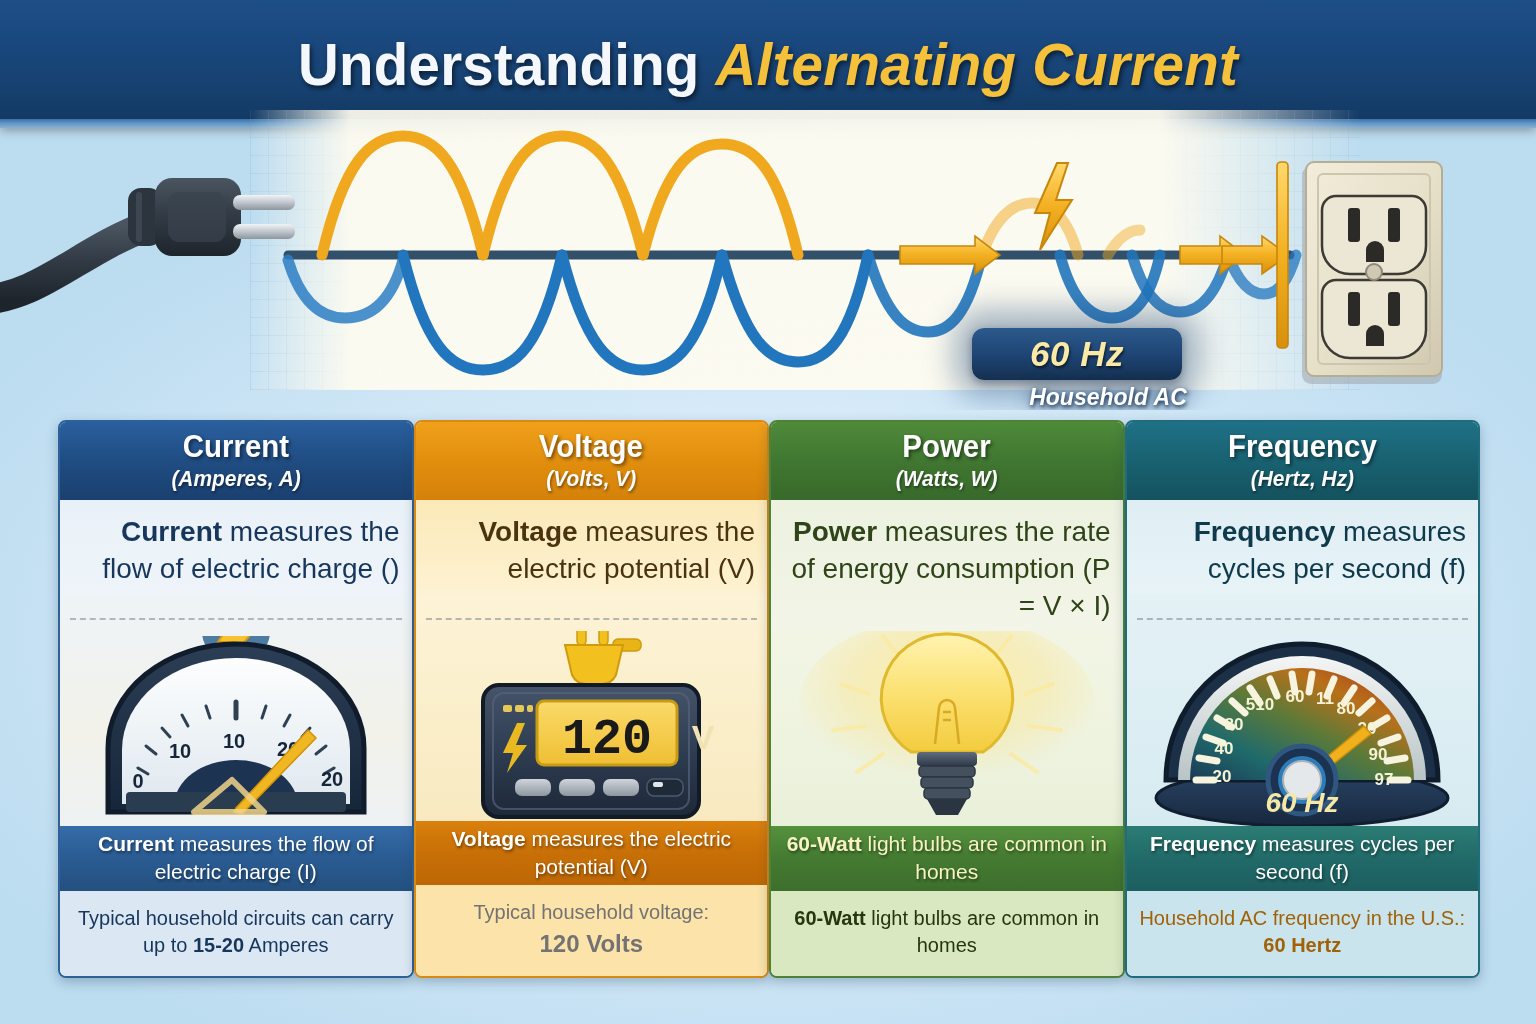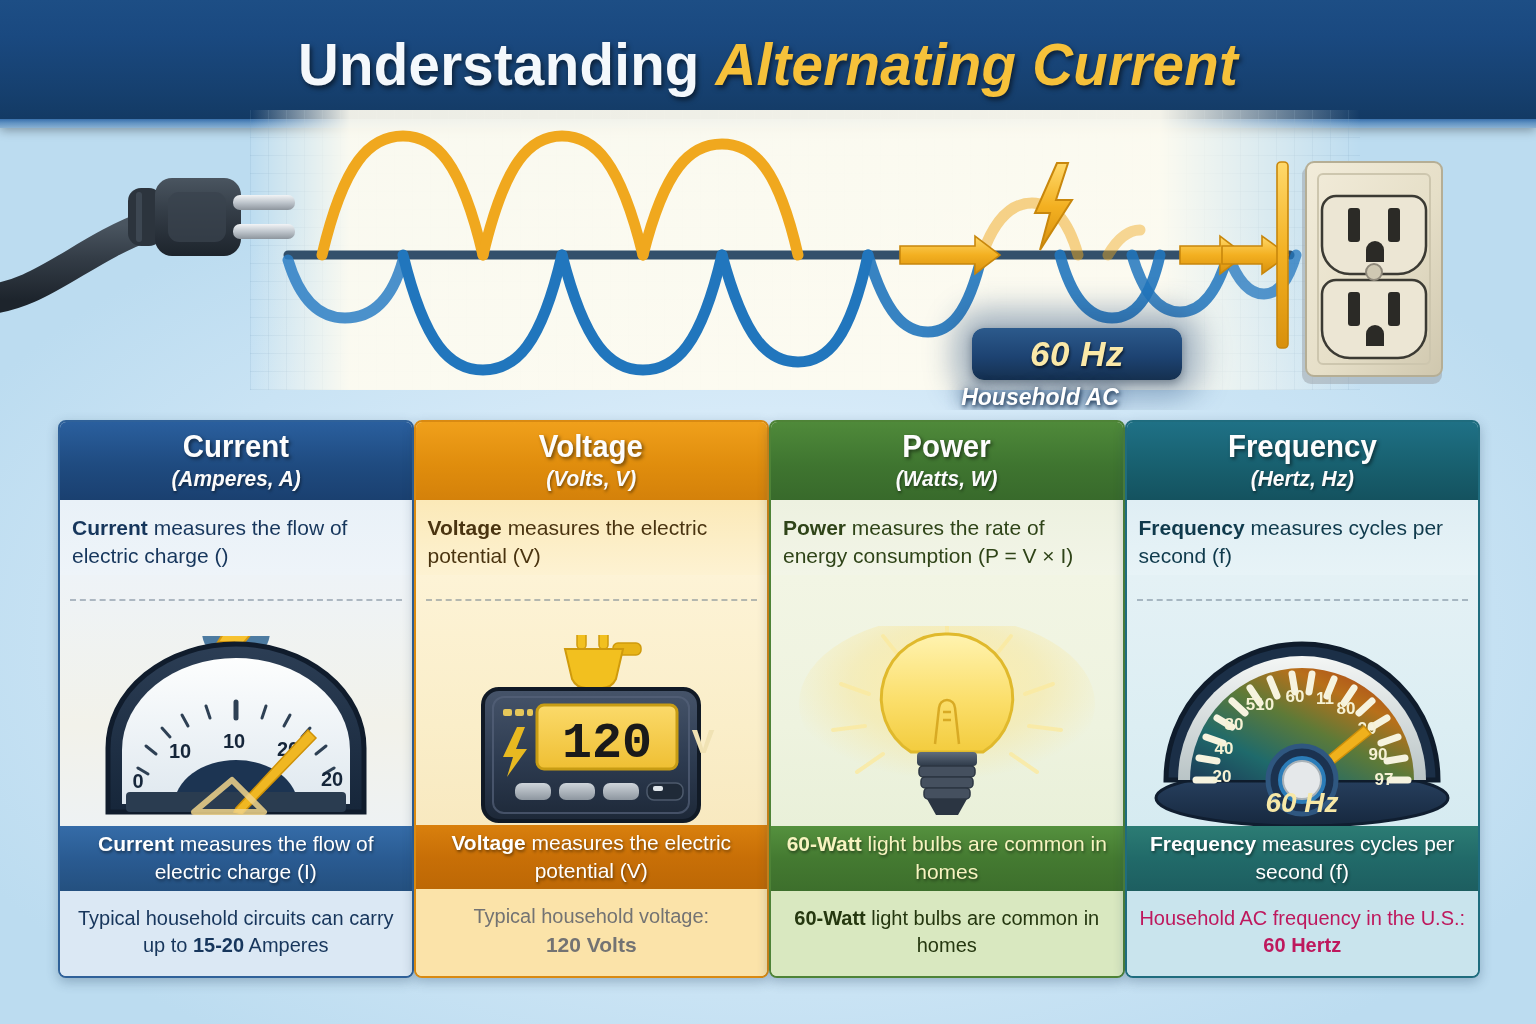--- a/index.html
+++ b/index.html
@@ -35,36 +35,36 @@
   .hero svg{position:absolute;left:0;top:0;}
 
   
   .hzbadge{position:absolute;left:972px;top:228px;width:210px;height:52px;
     border-radius:12px;
     background:linear-gradient(180deg,#2c5a8c 0%,#1d4372 55%,#15304f 100%);
     box-shadow:0 0 30px 18px rgba(30,70,120,.40), 0 3px 8px rgba(0,0,0,.35);
     display:flex;align-items:center;justify-content:center;}
   .hzbadge span{font-size:35px;font-weight:bold;color:#fbe9a8;font-style:italic;
     text-shadow:1px 2px 3px rgba(0,0,0,.6);letter-spacing:.5px;}
-  .hzcaption{position:absolute;left:912px;top:284px;width:256px;text-align:center;
+  .hzcaption{position:absolute;left:980px;top:284px;width:256px;text-align:center;
     font-size:23px;font-weight:bold;font-style:italic;color:#ffffff;line-height:1.18;
     text-shadow:1px 2px 4px rgba(10,35,65,.95),0 0 16px rgba(25,60,105,.9);}
 
   
   .cards{position:absolute;left:58px;top:420px;width:1422px;height:558px;
     display:flex;}
   .card{flex:1;border-radius:8px;overflow:hidden;display:flex;flex-direction:column;
     box-shadow:0 4px 12px rgba(30,60,90,.30);position:relative;}
   .card-head{height:78px;display:flex;flex-direction:column;align-items:center;
     justify-content:center;flex:0 0 auto;}
   .card-head .h1{font-size:31px;font-weight:bold;color:#fdfdfd;line-height:1;
     text-shadow:2px 2px 4px rgba(0,0,0,.5);transform:scaleX(.95);}
   .card-head .h2{font-size:22px;font-weight:bold;font-style:italic;color:#fbfbfb;
     margin-top:4px;text-shadow:1px 2px 3px rgba(0,0,0,.45);transform:scaleX(.95);}
-  .card-desc{flex:0 0 auto;padding:14px 12px 6px;text-align:left;font-size:21px;
+  .card-desc{flex:0 0 auto;padding:14px 12px 6px;text-align:right;font-size:28px;
     line-height:1.32;}
   .card-desc b{font-weight:bold;}
   .card-art{flex:1 1 auto;position:relative;overflow:hidden;}
   .dashline{position:absolute;left:10px;right:10px;top:24px;height:0;
     border-top:2px dashed rgba(90,110,130,.45);}
   .card-banner{flex:0 0 auto;padding:4px 10px;text-align:center;font-size:21px;
     line-height:1.35;color:#fff;text-shadow:1px 2px 3px rgba(0,0,0,.45);}
   .card-banner b{font-weight:bold;}
   .card-foot{flex:0 0 auto;padding:14px 10px 16px;text-align:center;font-size:20px;
     line-height:1.38;}
@@ -91,21 +91,21 @@
   .c3 .card-art{background:linear-gradient(180deg,#f2f5e4 0%,#eef3df 60%,#e9f0d9 100%);}
   .c3 .card-banner{background:linear-gradient(180deg,#55913e 0%,#447a31 50%,#3d6f2c 100%);}
   .c3 .card-banner .lead{color:#f7f3c0;}
   .c3 .card-foot{background:#d9e8c0;color:#25370f;}
   
   .c4{background:#dceef3;border:2px solid #1f6c7e;}
   .c4 .card-head{background:linear-gradient(180deg,#1f7186 0%,#18606f 55%,#14525f 100%);}
   .c4 .card-desc{background:linear-gradient(180deg,#dfeef4,#e7f3f7);color:#0f3a4c;}
   .c4 .card-art{background:linear-gradient(180deg,#e4f1f5 0%,#dceef3 60%,#d6ebf1 100%);}
   .c4 .card-banner{background:linear-gradient(180deg,#2c7c74 0%,#216a69 50%,#1d5e60 100%);}
-  .c4 .card-foot{background:#c9e4ed;color:#be185d;}
+  .c4 .card-foot{background:#c9e4ed;color:#a16207;}
 
   .art-svg{position:absolute;left:50%;transform:translateX(-50%);bottom:0;}
 </style>
 </head>
 <body>
 
 <div class="poster">
 
   <div class="titlebar">
     <div class="title"><span class="t-white">Understanding </span><span class="t-gold">Alternating Current</span></div>
@@ -330,21 +330,21 @@
             <rect x="206" y="148" width="36" height="17" rx="7" fill="#1f2a38" stroke="#4d5a6c" stroke-width="1.5"></rect>
             <rect x="212" y="151" width="10" height="5" rx="2" fill="#dfe5ea"></rect>
           </g>
         </svg>
       </div>
       <div class="card-banner">
         <b>Voltage</b><span> measures the electric potential (V)</span>
       </div>
       <div class="card-foot">
         <span>Typical household voltage: </span><br>
-        <b style="font-size:21px">120 Volts</b>
+        <b style="font-size:24px">120 Volts</b>
       </div>
     </div>
 
     <div class="card c3">
       <div class="card-head">
         <div class="h1">Power</div>
         <div class="h2">(Watts, W)</div>
       </div>
       <div class="card-desc">
         <b>Power</b><span> measures the rate of energy consumption (P = V × I)</span>

